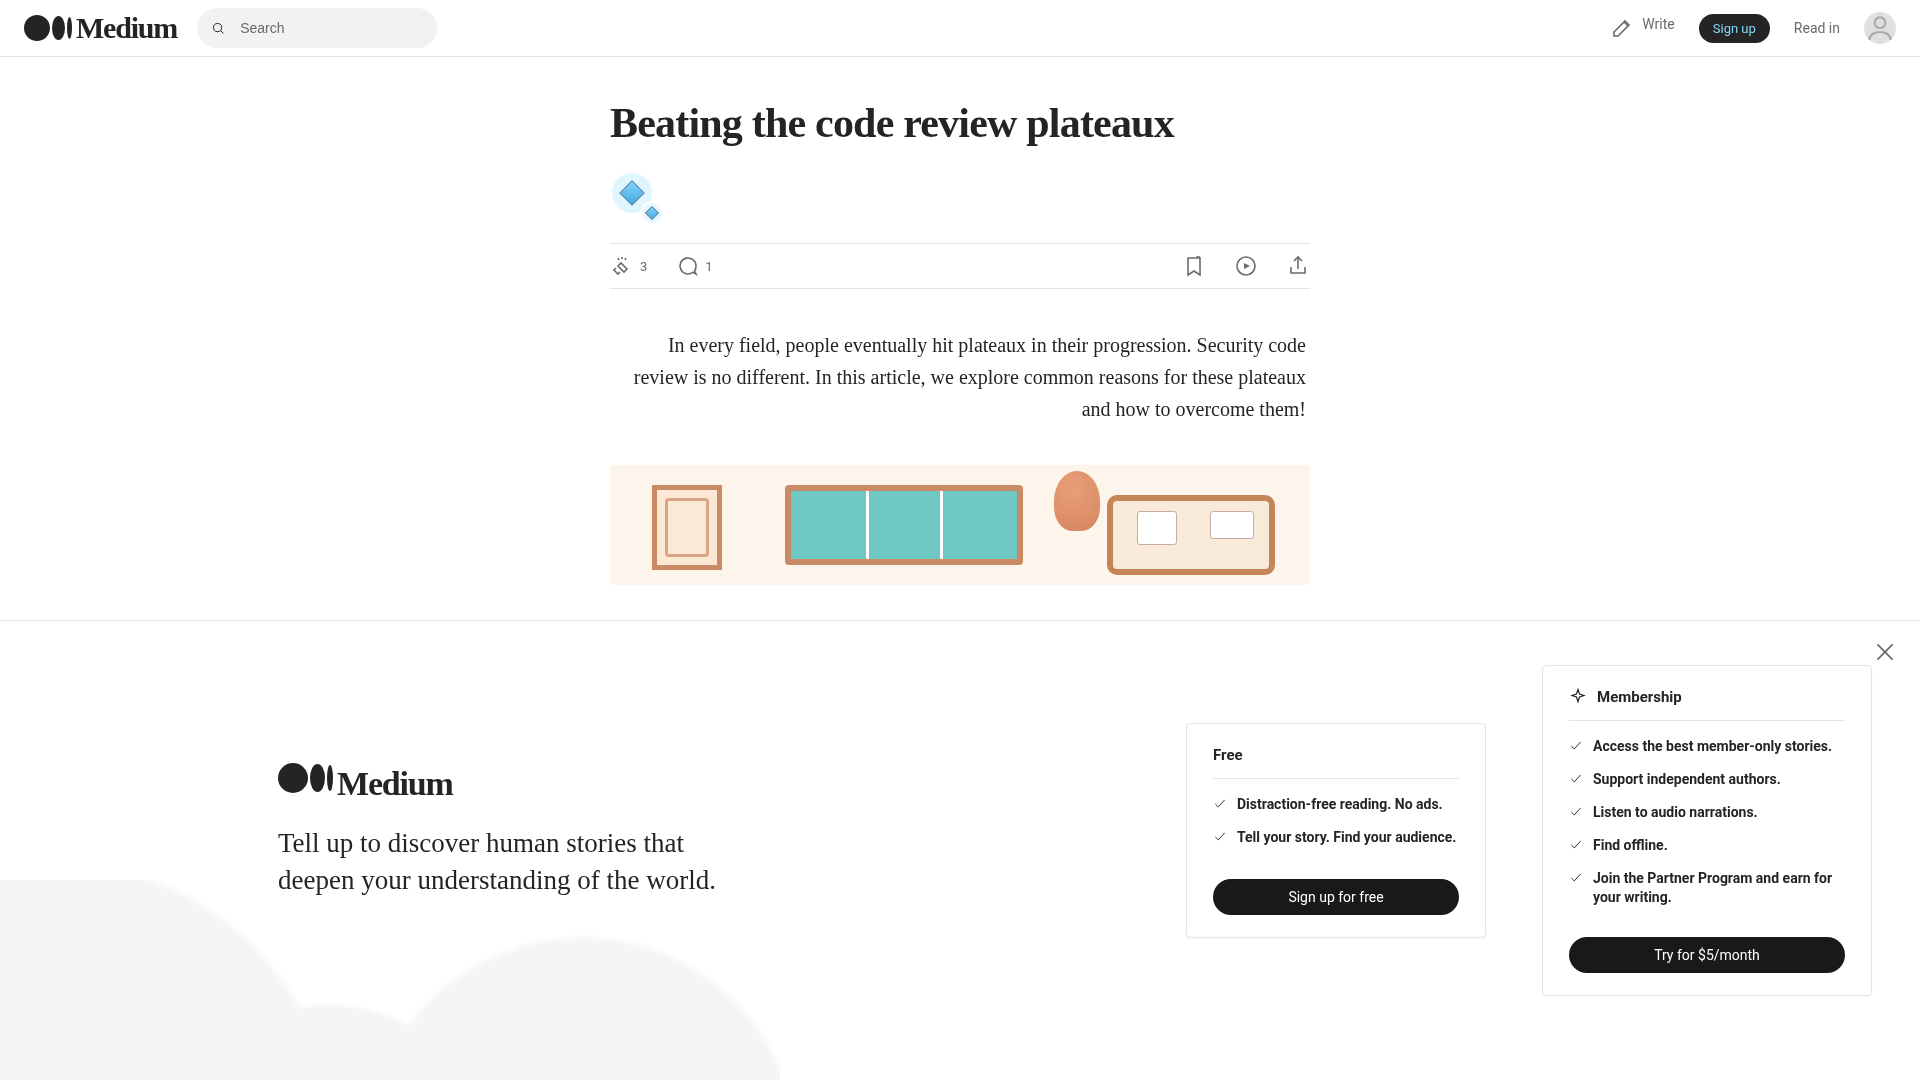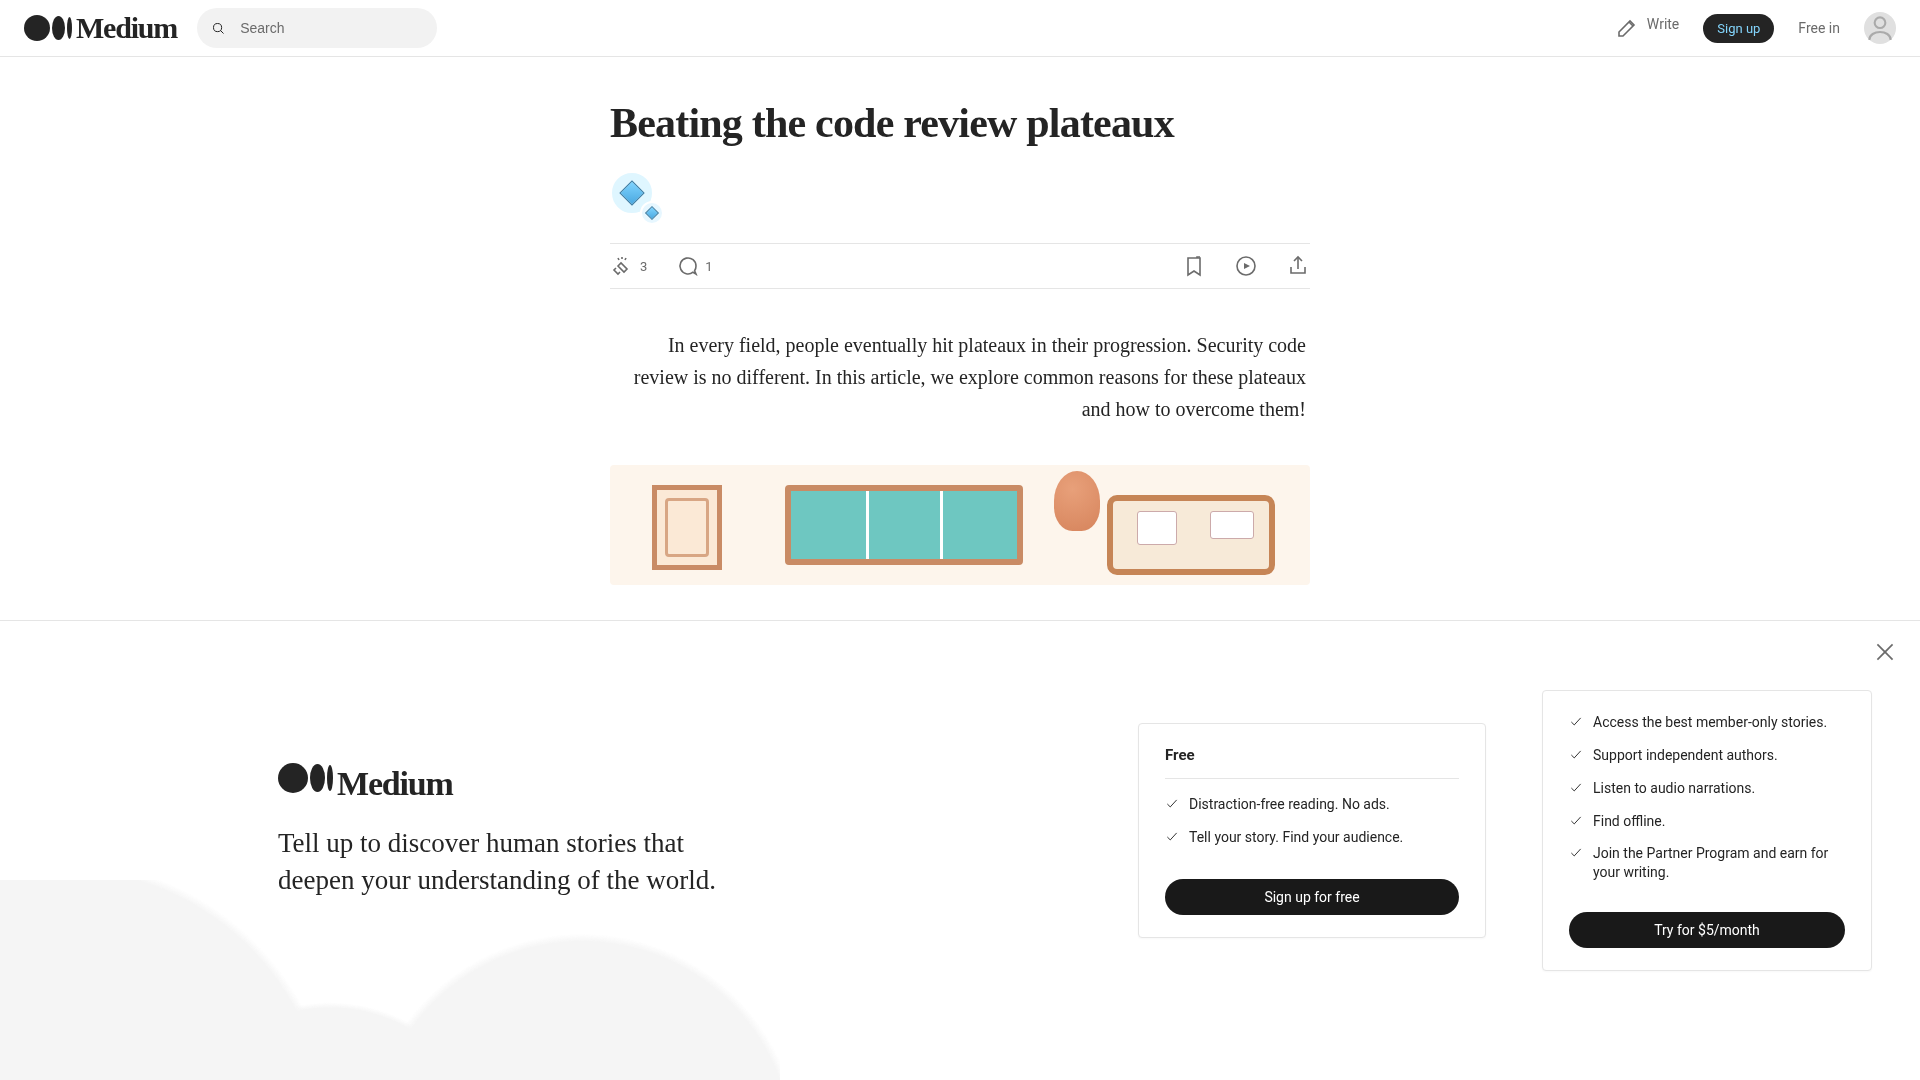--- a/index.html
+++ b/index.html
@@ -244,34 +244,34 @@
     line-height: 1.35;
     max-width: 440px;
     margin-top: 20px;
   }
 
   .plan-card {
     background: #fff;
     border: 1px solid var(--border);
     border-radius: 4px;
     padding: 22px 26px;
-    width: 348px;
+    width: 300px;
     box-shadow: 0 1px 2px rgba(0,0,0,.03);
     font-size: 14px;
     display:flex; flex-direction:column;
     align-self: center;
   }
   .plan-card .title-row {
     display:flex; align-items:center; gap: 10px;
     font-weight: 700; font-size: 15px;
     padding-bottom: 14px;
     border-bottom: 1px solid var(--border);
     margin-bottom: 16px;
   }
-  .plan-card ul { list-style:none; padding:0; margin:0 0 18px; }
+  .plan-card ul { list-style:none; padding:0; margin:0 0 18px;font-weight:bold; }
   .plan-card li {
     display:flex; gap: 10px; align-items:flex-start;
     margin-bottom: 12px; line-height: 1.35;
     color: var(--text-main);
   }
   .plan-card li .check { flex-shrink:0; margin-top: 2px; }
   .plan-cta {
     background: var(--pill-dark); color:#fff;
     border-radius: 20px;
     text-align:center;
@@ -314,21 +314,21 @@
     <div class="write-link">
       <span class="icon-btn">
         <svg viewBox="0 0 24 24">
             <path d="M4 16v4h4L19 9l-4-4L4 16z"></path>
             <path d="M14 6l4 4"></path>
           </svg>
       </span>
       <span>Write</span>
     </div>
     <div class="signup-btn">Sign up</div>
-    <div class="signin-link">Free in</div>
+    <div class="signin-link">Read in</div>
     <div class="avatar-circle">
       <svg viewBox="0 0 24 24">
         <circle cx="12" cy="8" r="4"></circle>
           <path d="M4 21c0-4 4-6 8-6s8 2 8 6"></path>
         </svg>
     </div>
   </div>
 </header>
 
 <main class="article">
@@ -434,20 +434,26 @@
         <span class="check"><svg viewBox="0 0 24 24" width="14" height="14">
               <path d="M4 12l5 5L20 5"></path>
             </svg></span>
         <span>Tell your story. Find your audience.</span>
       </li>
     </ul>
     <div class="plan-cta">Sign up for free</div>
   </div>
 
   <div class="plan-card memb">
+    <div class="title-row">
+      <svg viewBox="0 0 24 24" fill="currentColor" stroke="none">
+        <path d="M12 2l2 6 6 2-6 2-2 6-2-6-6-2 6-2 2-6z"></path>
+        </svg>
+      <span>Membership</span>
+    </div>
     <ul>
       <li>
         <span class="check"><svg viewBox="0 0 24 24" width="14" height="14">
               <path d="M4 12l5 5L20 5"></path>
             </svg></span>
         <span>Access the best member-only stories.</span>
       </li>
       <li>
         <span class="check"><svg viewBox="0 0 24 24" width="14" height="14">
               <path d="M4 12l5 5L20 5"></path>

